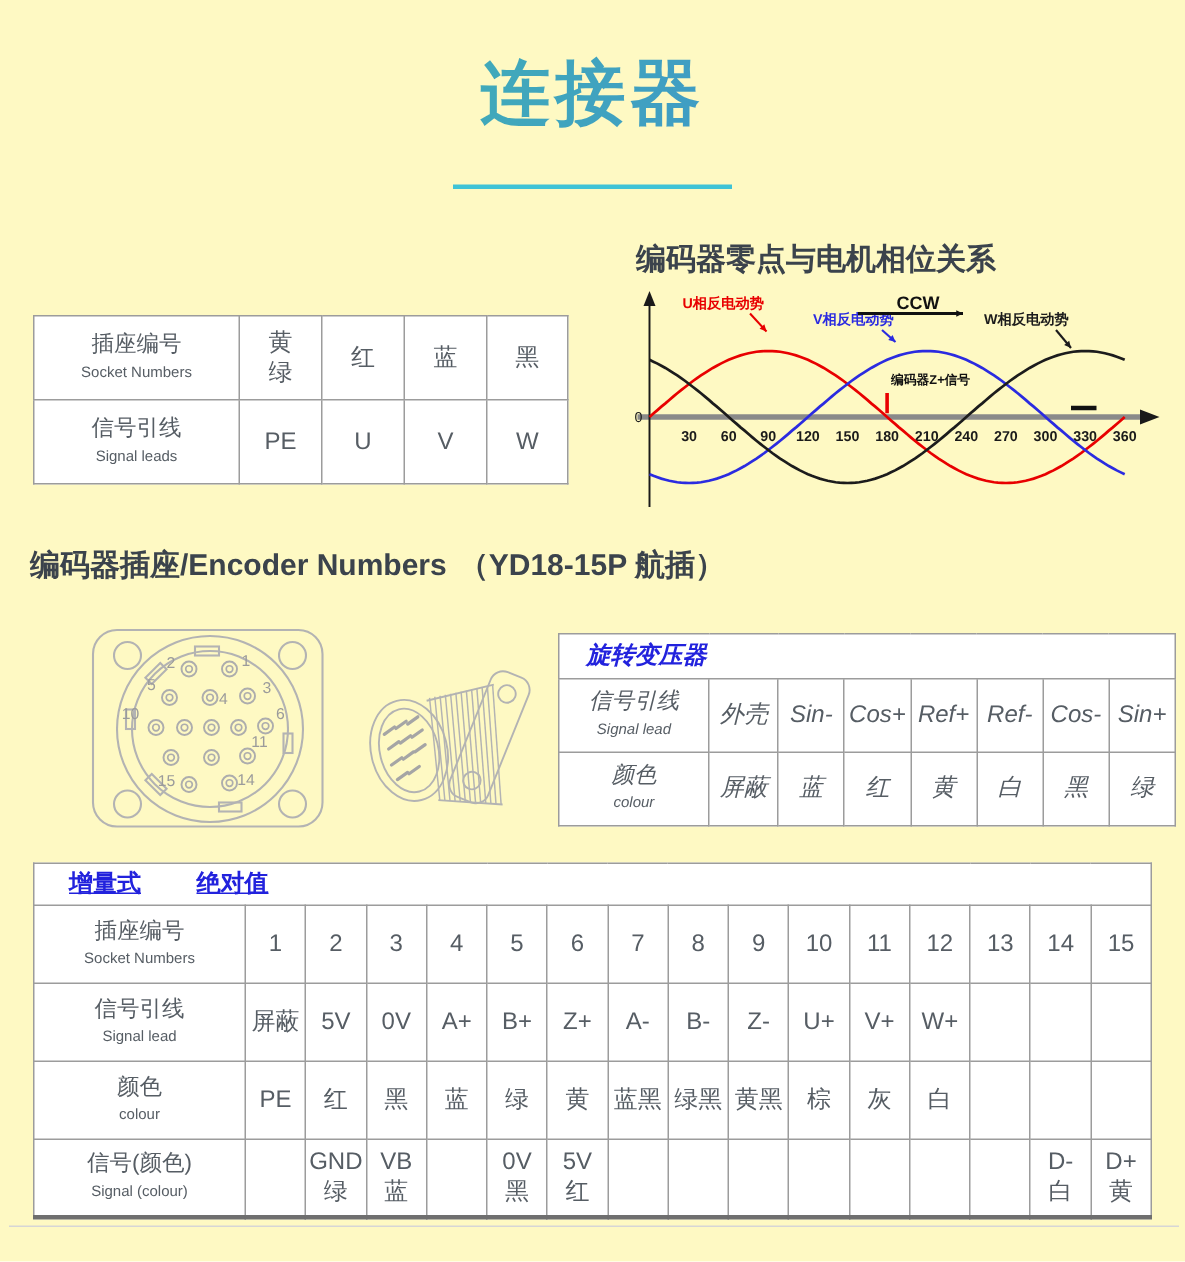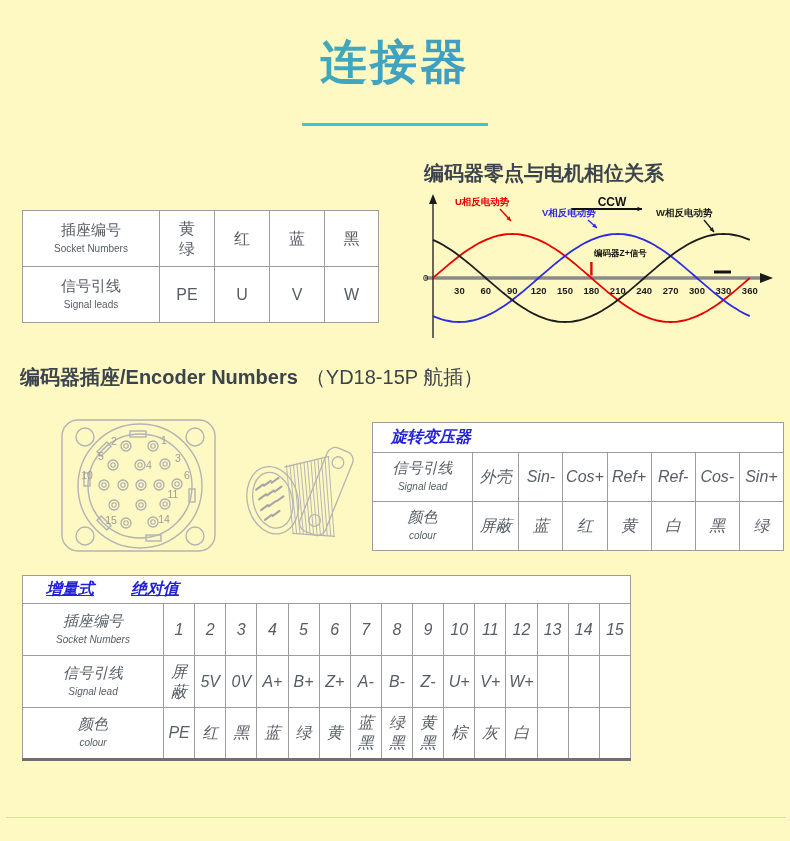--- a/index.html
+++ b/index.html
@@ -12,36 +12,36 @@
     -webkit-background-clip:text;background-clip:text;
     -webkit-text-fill-color:transparent;color:#3f9fd0;}
   .title-en{position:absolute;top:89px;left:0;right:0;text-align:center;
     font-size:25px;font-weight:bold;letter-spacing:2px;
     background:linear-gradient(105deg,#58c8e0 5%,#4a90dc 95%);
     -webkit-background-clip:text;background-clip:text;
     -webkit-text-fill-color:transparent;color:#56aede;}
   .title-underline{position:absolute;top:123px;left:302px;width:186px;height:3px;background:#3fc3d6;}
   
   .sec-heading{position:absolute;font-size:20px;font-weight:bold;color:#3b434c;line-height:27px;white-space:nowrap;}
-  .sec-heading .note{font-weight:normal;margin-left:8px;}
+  .sec-heading .note{font-weight:bold;margin-left:8px;}
   
   .tbl{position:absolute;border-collapse:collapse;table-layout:fixed;background:#fff;}
   .tbl td{border:1px solid #9c9c9c;text-align:center;vertical-align:middle;
           color:#565d64;padding:0;overflow:hidden;}
   .label-cell .cn{font-size:15px;line-height:19px;}
   .label-cell .en{font-size:10px;line-height:19px;}
   .cell{font-size:16px;line-height:20px;white-space:pre-line;}
   .power-tbl{width:356px;}
   .power-tbl tr{height:56px;}
   .resolver-tbl{width:412px;font-style:italic;}
   .resolver-tbl tr.title-row{height:30px;}
   .resolver-tbl tr.data-row{height:49px;}
   .tbl-title-cell{text-align:left !important;padding-left:18px !important;}
   .tbl-title-text{color:#2222dd;font-weight:bold;font-size:16px;}
-  .encoder-tbl{width:609px;border:1px solid #9c9c9c;border-bottom:3px solid #6f6f6f;font-style:italic;}
+  .encoder-tbl{width:746px;border:1px solid #9c9c9c;border-bottom:3px solid #6f6f6f;}
   .encoder-tbl tr.tab-row{height:28px;}
   .encoder-tbl tr.data-row{height:52px;}
   .tab-cell{text-align:left !important;padding-left:23px !important;}
   .tab{color:#2222dd;font-weight:bold;font-size:16px;text-decoration:underline;cursor:pointer;}
   .tab + .tab{margin-left:37px;}
   .page-bottom-rule{position:absolute;top:817px;left:6px;width:780px;height:1px;background:#d6d6d6;}
   svg{position:absolute;}
   svg text{font-family:"Liberation Sans","DejaVu Sans",sans-serif;}
 </style>
 </head>
@@ -357,17 +357,44 @@
           <td class="cell">蓝黑</td>
           <td class="cell">绿黑</td>
           <td class="cell">黄黑</td>
           <td class="cell">棕</td>
           <td class="cell">灰</td>
           <td class="cell">白</td>
           <td class="cell"></td>
           <td class="cell"></td>
           <td class="cell"></td>
         </tr>
+        <tr class="data-row">
+          <td class="label-cell">
+            <div class="cn">信号(颜色)</div>
+            <div class="en">Signal (colour)</div>
+          </td>
+          <td class="cell"></td>
+          <td class="cell">GND
+绿</td>
+          <td class="cell">VB
+蓝</td>
+          <td class="cell"></td>
+          <td class="cell">0V
+黑</td>
+          <td class="cell">5V
+红</td>
+          <td class="cell"></td>
+          <td class="cell"></td>
+          <td class="cell"></td>
+          <td class="cell"></td>
+          <td class="cell"></td>
+          <td class="cell"></td>
+          <td class="cell"></td>
+          <td class="cell">D-
+白</td>
+          <td class="cell">D+
+黄</td>
+        </tr>
       </tbody>
   </table>
 
   <div class="page-bottom-rule"></div>
 </div>
 
 </body></html>

